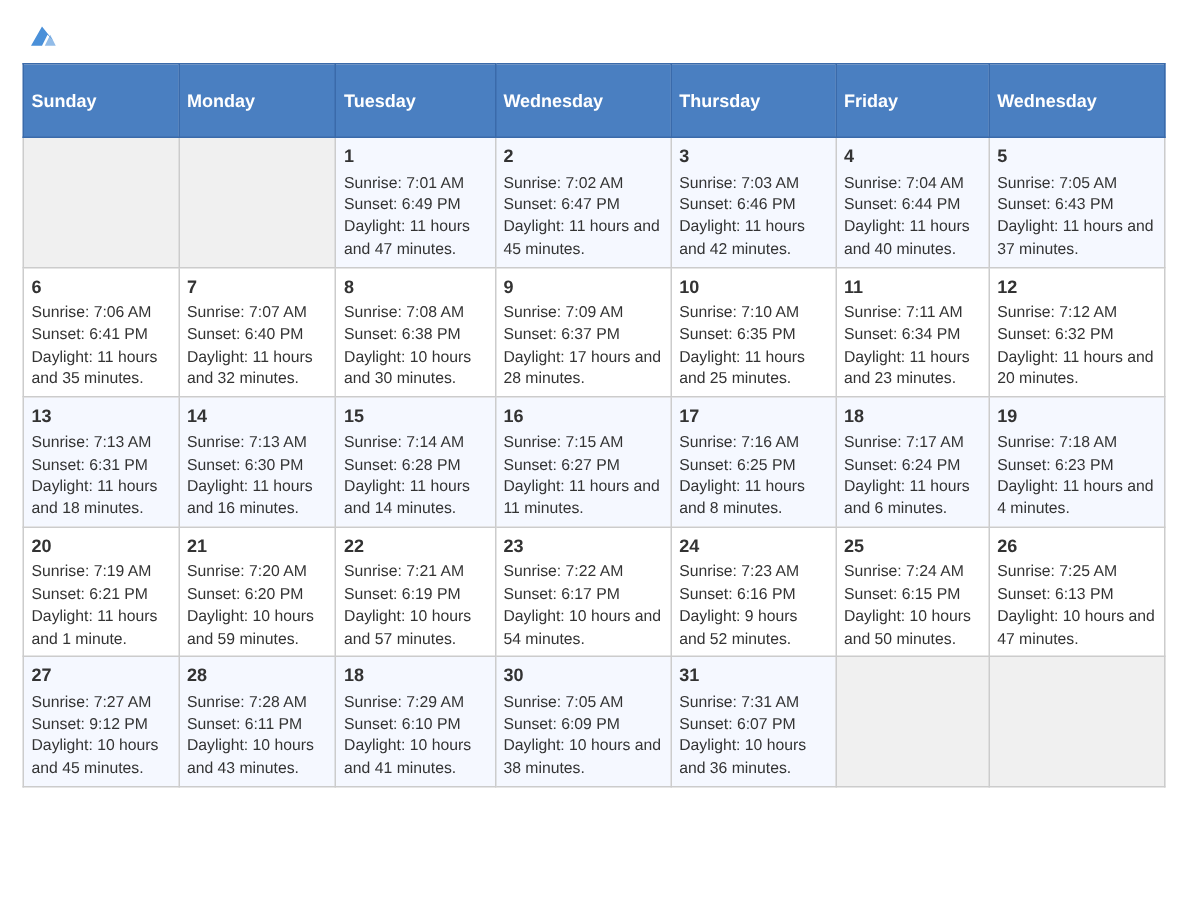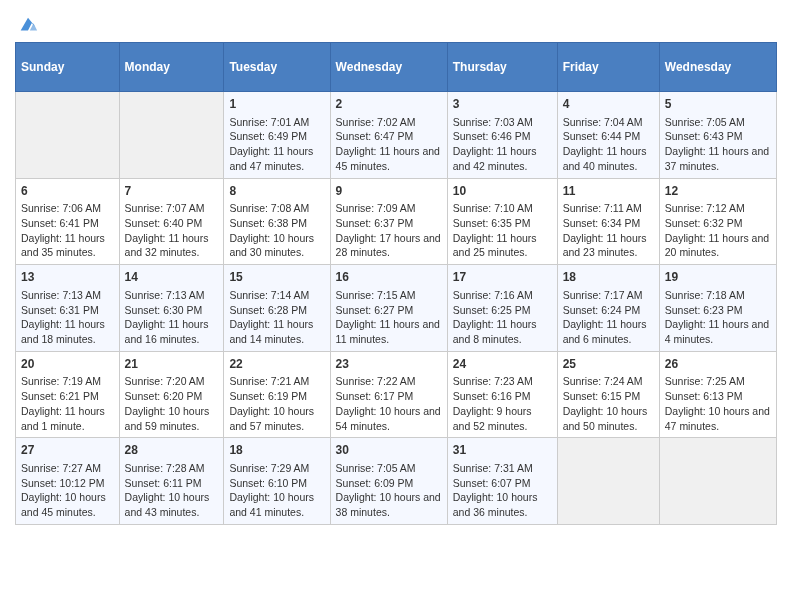--- a/index.html
+++ b/index.html
@@ -293,21 +293,21 @@
           <span class="day-number">26</span>
           <div class="day-info">Sunrise: 7:25 AM</div>
           <div class="day-info">Sunset: 6:13 PM</div>
           <div class="day-info">Daylight: 10 hours and 47 minutes.</div>
         </td>
       </tr>
       <tr>
         <td>
           <span class="day-number">27</span>
           <div class="day-info">Sunrise: 7:27 AM</div>
-          <div class="day-info">Sunset: 10:12 PM</div>
+          <div class="day-info">Sunset: 9:12 PM</div>
           <div class="day-info">Daylight: 10 hours and 45 minutes.</div>
         </td>
         <td>
           <span class="day-number">28</span>
           <div class="day-info">Sunrise: 7:28 AM</div>
           <div class="day-info">Sunset: 6:11 PM</div>
           <div class="day-info">Daylight: 10 hours and 43 minutes.</div>
         </td>
         <td>
           <span class="day-number">18</span>

